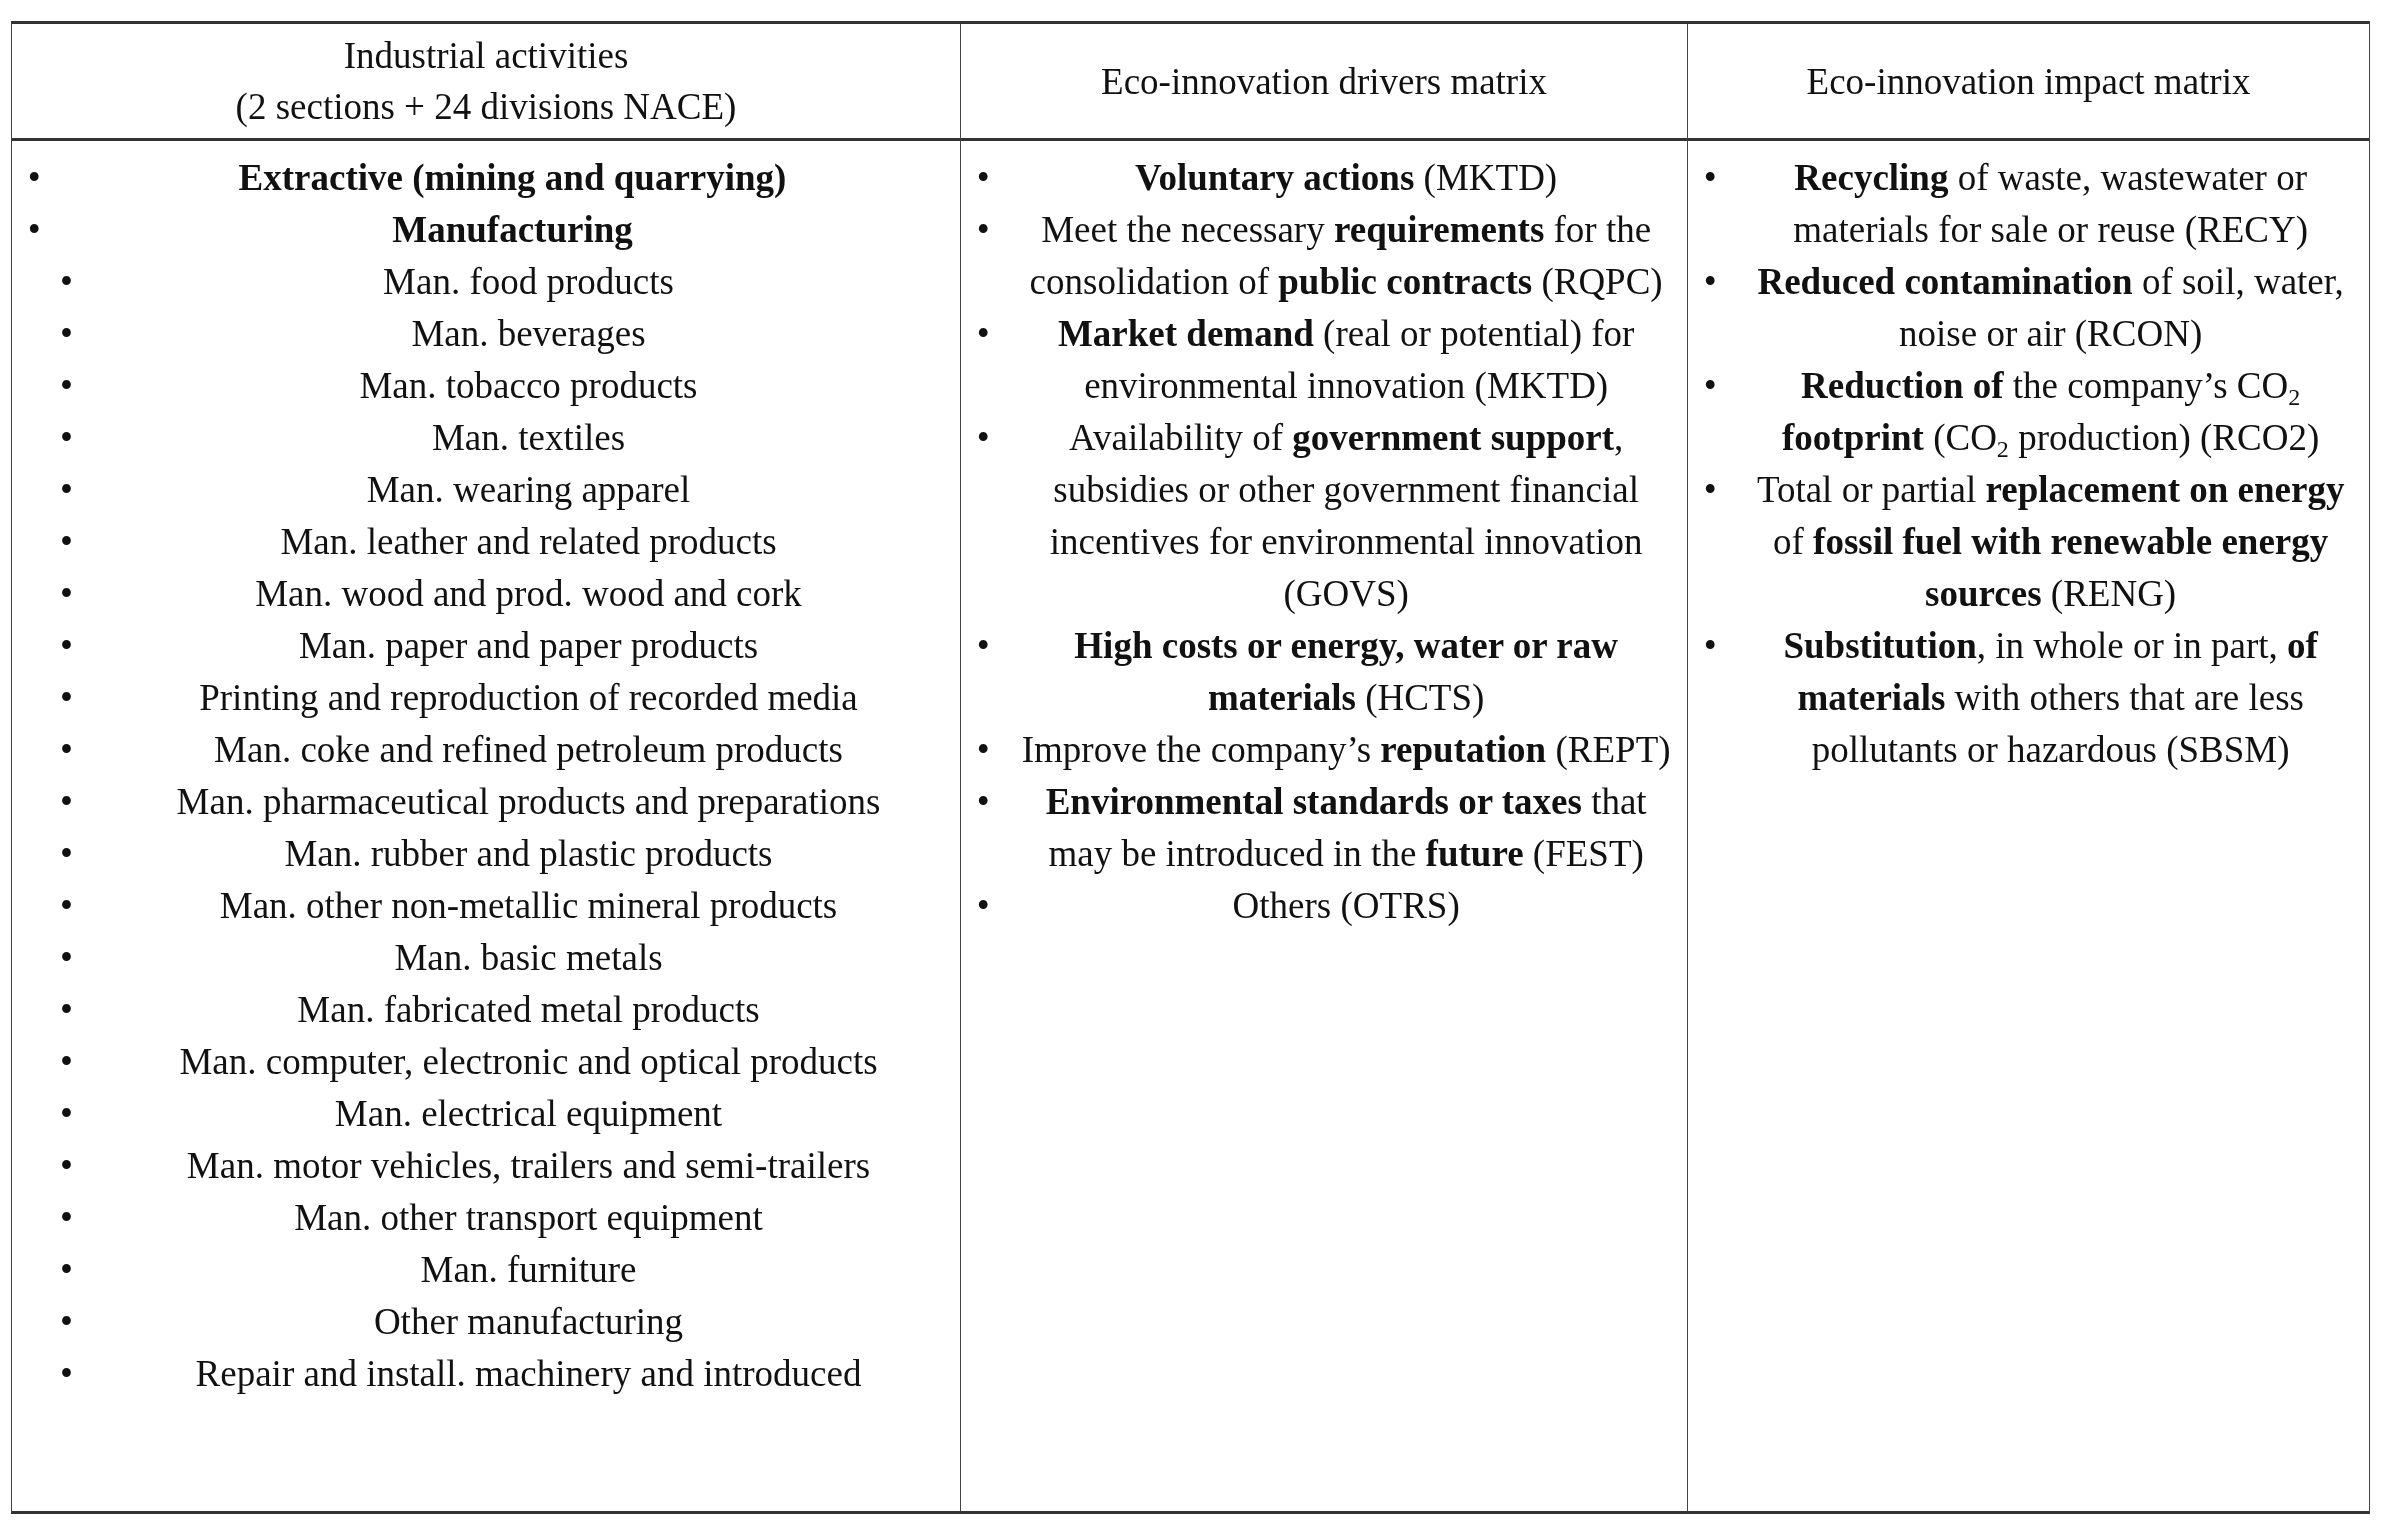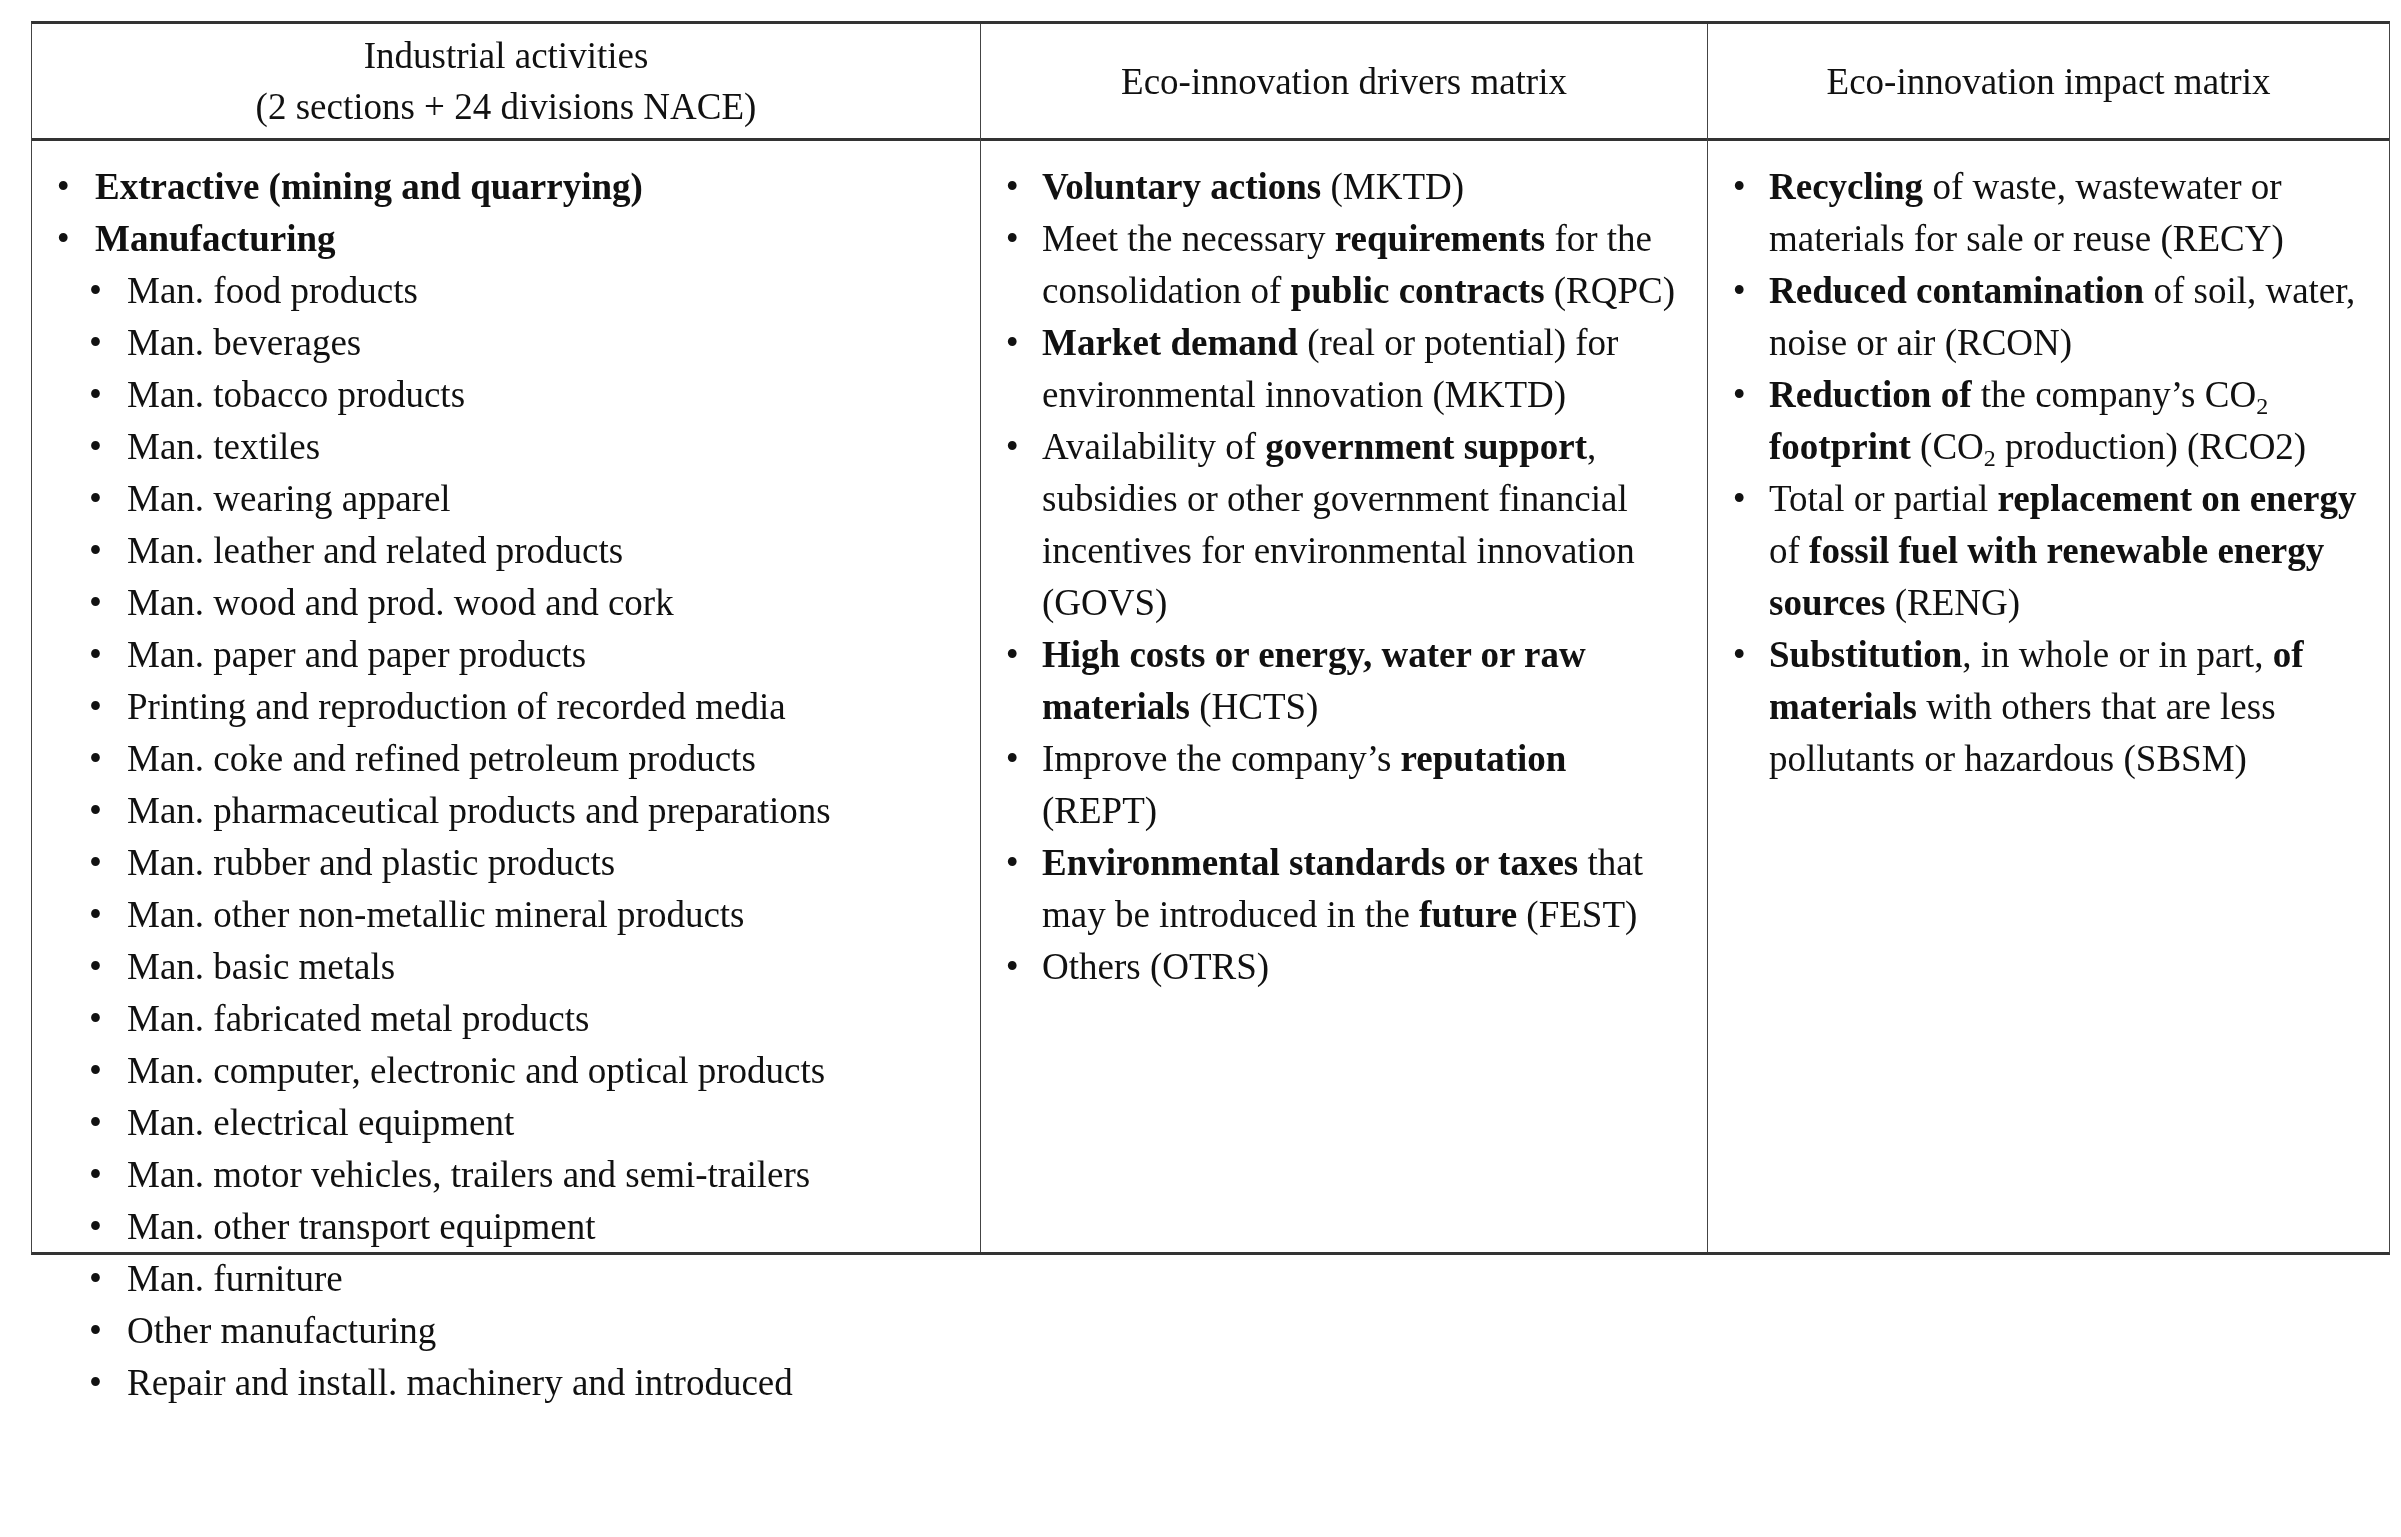--- a/index.html
+++ b/index.html
@@ -1,29 +1,29 @@
 <!DOCTYPE html>
 <html style="font-size:10.7px"><head>
 <meta charset="utf-8">
 <style>
   html, body { margin: 0; padding: 0; background: #ffffff; }
   body { width: 2401px; height: 1537px; position: relative; overflow: hidden;
          font-family: "Liberation Serif", "DejaVu Serif", serif; color: #111; }
-  .tbl { position: absolute; left: 31px; top: 21.4px; width: 2359px; height: 1234px;
+  .tbl { position: absolute; left: 11px; top: 21.4px; width: 2359px; height: 1493px;
          border-top: 3.3px solid #333; border-bottom: 3.3px solid #333;
          border-left: 1.3px solid #444; border-right: 1.3px solid #444; box-sizing: border-box; }
   .col { position: absolute; top: 0; bottom: 0; box-sizing: border-box; }
   .c1 { left: 0; width: 949px; border-right: 1.3px solid #444; }
   .c2 { left: 949px; width: 727px; border-right: 1.3px solid #444; }
   .c3 { left: 1676px; right: 0; }
   .hdr { height: 117px; border-bottom: 3.3px solid #333; box-sizing: border-box;
          display: flex; flex-direction: column; align-items: center; justify-content: center;
          font-size: 37px; line-height: 51px; text-align: center; }
   .body { padding: 9.3px 0 0 0; font-size: 37px; line-height: 52px; }
-  ul { list-style: none; margin: 10px; padding: 0; }
+  ul { list-style: none; margin: 1px; padding: 0; text-align: center; }
   li { position: relative; }
   .c1 li { padding-left: 53px; white-space: nowrap; }
   .c1 li.sub { padding-left: 85px; }
   .c1 li::before, .c2 li::before, .c3 li::before {
       content: "\2022"; position: absolute; font-weight: normal; }
   .c1 li::before { left: 14.7px; }
   .c1 li.sub::before { left: 47px; }
   .c2 li { padding-left: 51px; padding-right: 6.7px; }
   .c2 li::before { left: 14.7px; }
   .c3 li { padding-left: 51px; padding-right: 6.7px; }

